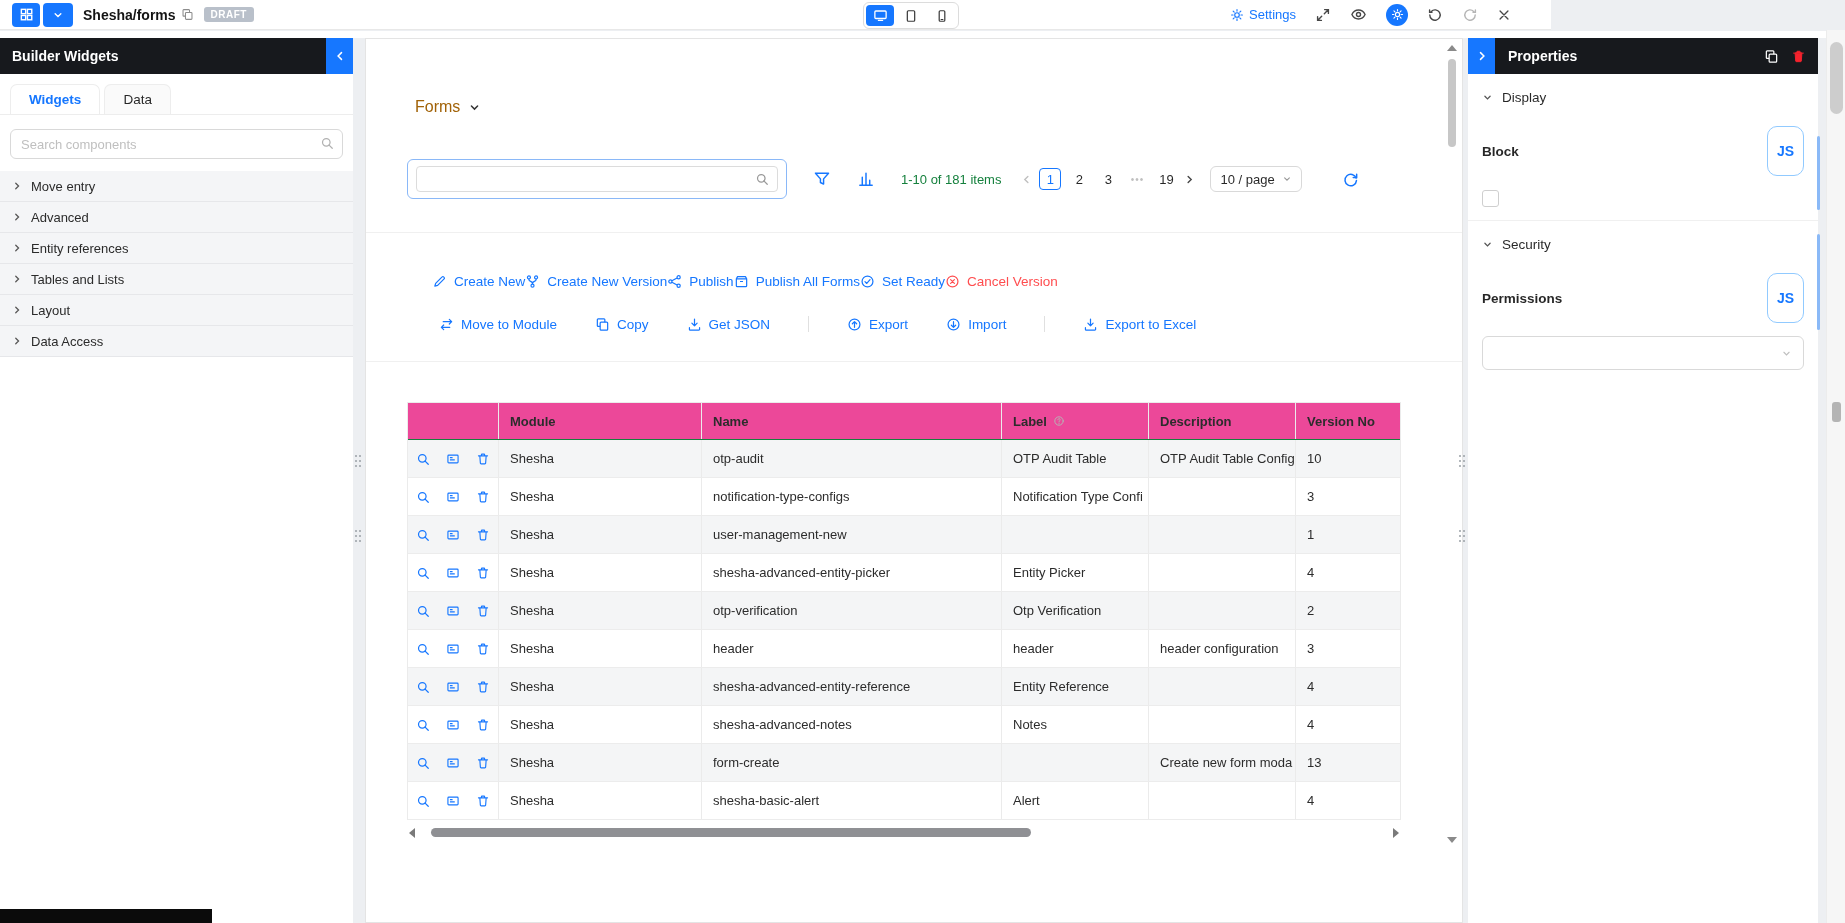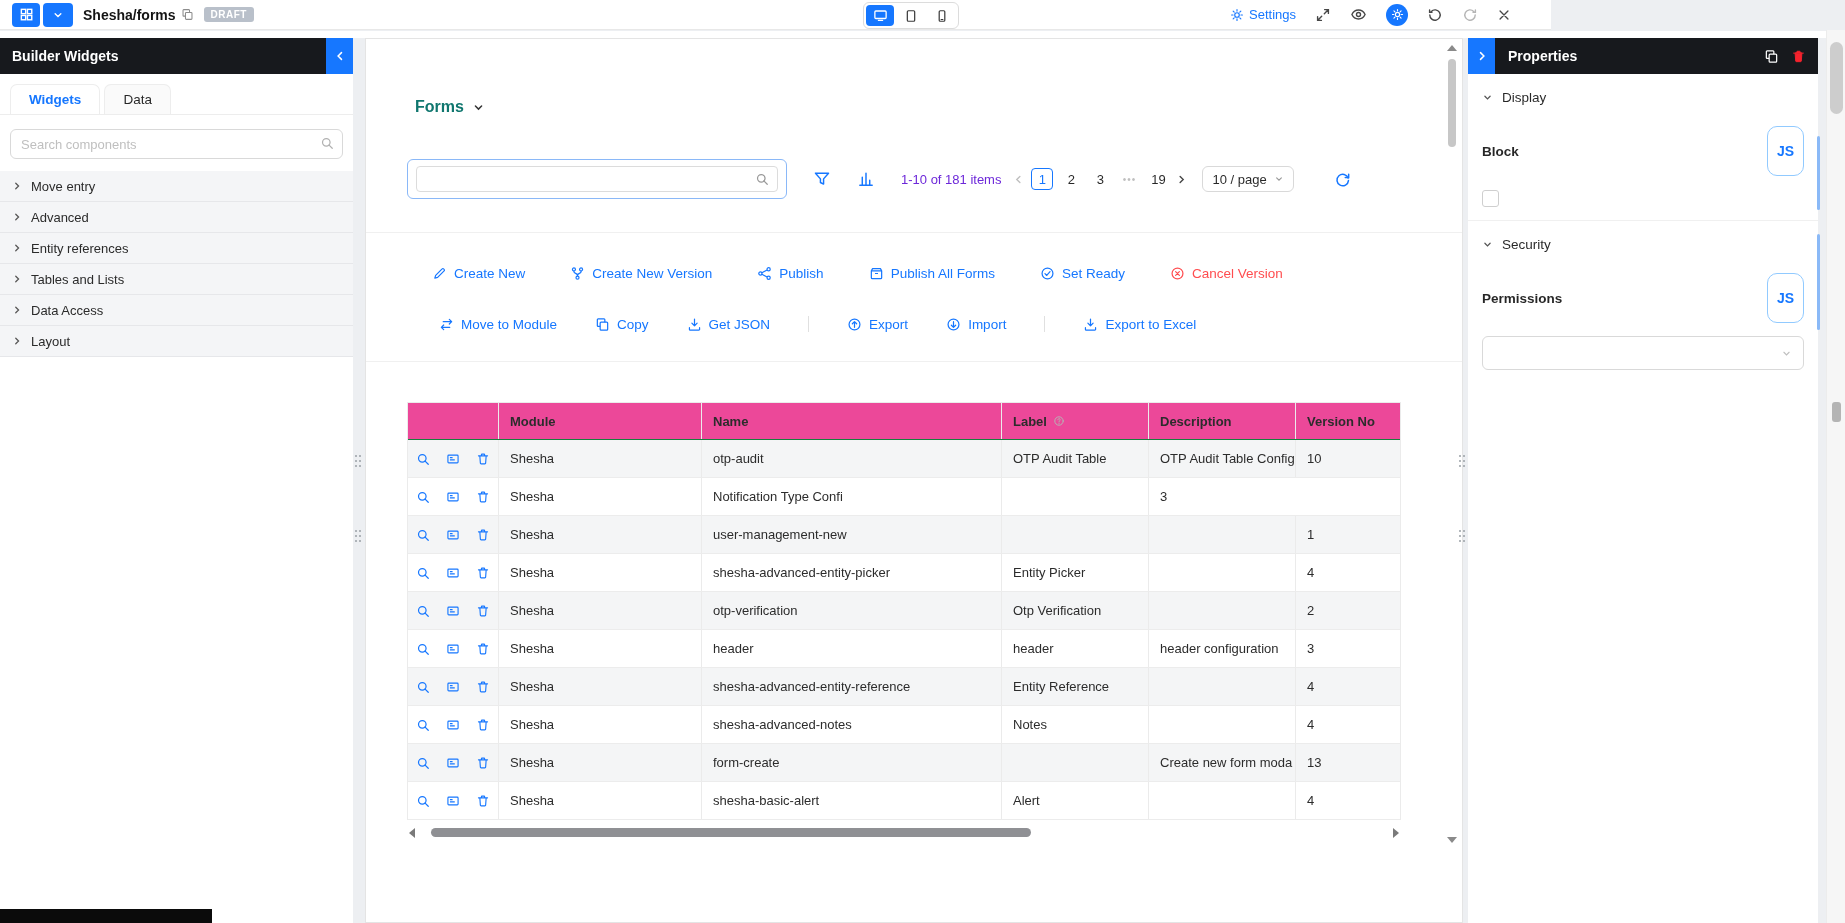--- a/index.html
+++ b/index.html
@@ -41,41 +41,41 @@
 .lp-group{height:31px;display:flex;align-items:center;gap:9px;padding:0 12px;background:#f4f5f7;border-bottom:1px solid #e6e7ea;font-size:13px;color:#2b2b2b;cursor:pointer}
 .lp-group:first-of-type{border-top:1px solid #e6e7ea}
 .lp-group .ic{color:#555}
 
 
 .drag-dots{position:absolute;width:7px;height:13px;z-index:5}
 .drag-dots i{display:block;width:2px;height:2px;border-radius:50%;background:#9aa0a6;box-shadow:0 5px 0 #9aa0a6,0 10px 0 #9aa0a6,4px 0 0 #9aa0a6,4px 5px 0 #9aa0a6,4px 10px 0 #9aa0a6}
 
 
 .main{position:absolute;top:38px;left:365px;width:1098px;bottom:0;background:#fff;border:1px solid #e4e4e4}
-.forms-title{position:absolute;top:59px;left:49px;display:flex;align-items:center;gap:8px;font-size:16px;font-weight:bold;color:#0f766e;cursor:pointer}
+.forms-title{position:absolute;top:59px;left:49px;display:flex;align-items:center;gap:8px;font-size:16px;font-weight:normal;color:#a16207;cursor:pointer}
 .forms-title .ic{color:#333}
 .tool-row{position:absolute;top:120px;left:41px;height:40px;display:flex;align-items:center}
 .search-box{width:380px;height:40px;border:1px solid #8ab8f8;border-radius:6px;padding:6px 8px;display:flex;align-items:center;margin-right:26px}
 .search-inner{flex:1;height:26px;border:1px solid #dcdcdc;border-radius:4px;display:flex;align-items:center;padding:0 8px}
 .search-inner input{flex:1;border:none;outline:none;font-size:13px;font-family:inherit;min-width:0}
 .search-inner .ic{color:#999;cursor:pointer}
 .tool-ic{color:#1677ff;cursor:pointer;margin-right:26px}
-.items-summary{font-size:13px;color:#6d28d9;margin-right:12px;white-space:nowrap}
+.items-summary{font-size:13px;color:#15803d;margin-right:20px;white-space:nowrap}
 .pager{display:flex;align-items:center;gap:7px;font-size:13px}
 .pg{min-width:22px;height:22px;display:flex;align-items:center;justify-content:center;cursor:pointer;border-radius:4px}
 .pg.cur{border:1px solid #1677ff;color:#1677ff}
 .pg.dots{color:#bfbfbf;letter-spacing:1px;font-size:10px;cursor:default}
 .pg-arrow{color:#bfbfbf;cursor:pointer;display:flex;align-items:center}
 .pg-arrow.on{color:#454545}
 .size-select{margin-left:8px;height:26px;border:1px solid #d9d9d9;border-radius:6px;display:flex;align-items:center;gap:7px;padding:0 9px;font-size:13px;cursor:pointer;white-space:nowrap}
 .size-select .ic{color:#999}
 .refresh-ic{margin-left:40px;color:#1677ff;cursor:pointer}
 .hdiv{position:absolute;left:0;right:0;border-top:1px solid #f0f0f0}
 .acts{position:absolute;display:flex;align-items:center}
-.acts.r1{top:227px;left:66px;gap:45px}
+.acts.r1{top:235px;left:66px;}
 .acts.r2{top:277px;left:73px;gap:38px}
 .act{display:flex;align-items:center;gap:7px;color:#1677ff;font-size:13.5px;cursor:pointer;white-space:nowrap}
 .act.red{color:#ff4d4f}
 .vsep{width:1px;height:16px;background:#e0e0e0}
 
 
 .tbl{position:absolute;left:41px;top:363px;width:994px;font-size:13px;border:1px solid #ebebeb;border-bottom:none}
 .trow{display:grid;grid-template-columns:30px 30px 30px 203px 300px 147px 147px 105px;align-items:center;height:38px;border-bottom:1px solid #ececec;background:#fff}
 .trow.head{height:37px;background:#ec4899;font-weight:bold;border-bottom:1px solid #15803d}
 .trow.odd{background:#f4f5f6}
@@ -276,29 +276,29 @@
         </svg>
       </span>
       <span>Tables and Lists</span>
     </div>
   <div class="lp-group">
       <span class="ic">
         <svg width="10" height="10" viewBox="0 0 16 16" fill="none" stroke="currentColor" stroke-width="2" stroke-linecap="round">
           <path d="M6 3.5L10.5 8 6 12.5"></path>
         </svg>
       </span>
-      <span>Data Access</span>
+      <span>Layout</span>
     </div>
   <div class="lp-group">
       <span class="ic">
         <svg width="10" height="10" viewBox="0 0 16 16" fill="none" stroke="currentColor" stroke-width="2" stroke-linecap="round">
           <path d="M6 3.5L10.5 8 6 12.5"></path>
         </svg>
       </span>
-      <span>Layout</span>
+      <span>Data Access</span>
     </div>
 </div>
 
 <div class="drag-dots" style="left:355px;top:455px">
     <i></i>
   </div>
 <div class="drag-dots" style="left:355px;top:530px">
     <i></i>
   </div>
 <div class="drag-dots" style="left:1459px;top:455px">
@@ -551,20 +551,21 @@
             <rect x="2.2" y="3.5" width="11.6" height="9" rx="1"></rect>
             <path d="M4.5 6.5h3M4.5 9h5.5"></path>
           </svg>
         </span>
       <span class="tcell icell">
           <svg width="14" height="14" viewBox="0 0 16 16" fill="none" stroke="currentColor" stroke-width="1.3" stroke-linecap="round">
             <path d="M2.8 4.4h10.4M6.2 4.2V3a.6.6 0 0 1 .6-.6h2.4a.6.6 0 0 1 .6.6v1.2M4.4 4.6l.6 8.2a.8.8 0 0 0 .8.7h4.4a.8.8 0 0 0 .8-.7l.6-8.2"></path>
           </svg>
         </span>
       <span class="tcell bcol">Shesha</span>
+      <span class="tcell bcol">notification-type-configs</span>
       <span class="tcell bcol">Notification Type Confi</span>
       <span class="tcell bcol"></span>
       <span class="tcell bcol">3</span>
     </div>
     <div class="trow odd">
       <span class="tcell icell">
           <svg width="14" height="14" viewBox="0 0 16 16" fill="none" stroke="currentColor" stroke-width="1.4" stroke-linecap="round">
             <circle cx="7.2" cy="7.2" r="4.3"></circle>
             <path d="M10.4 10.4L14 14"></path>
           </svg>

